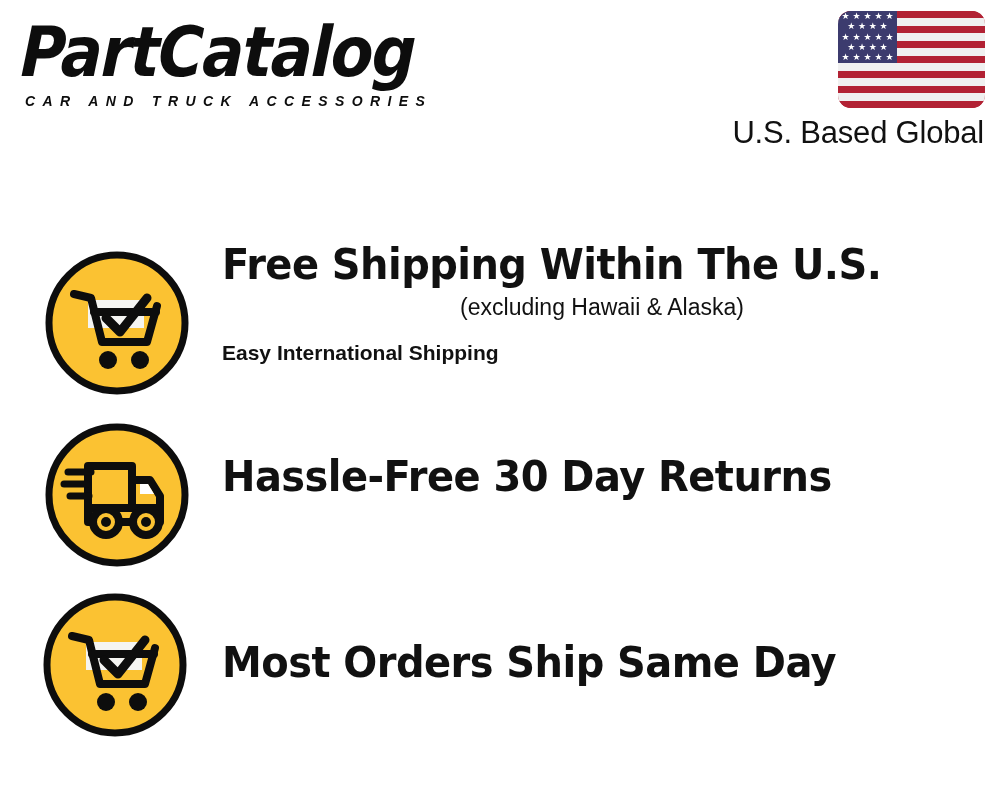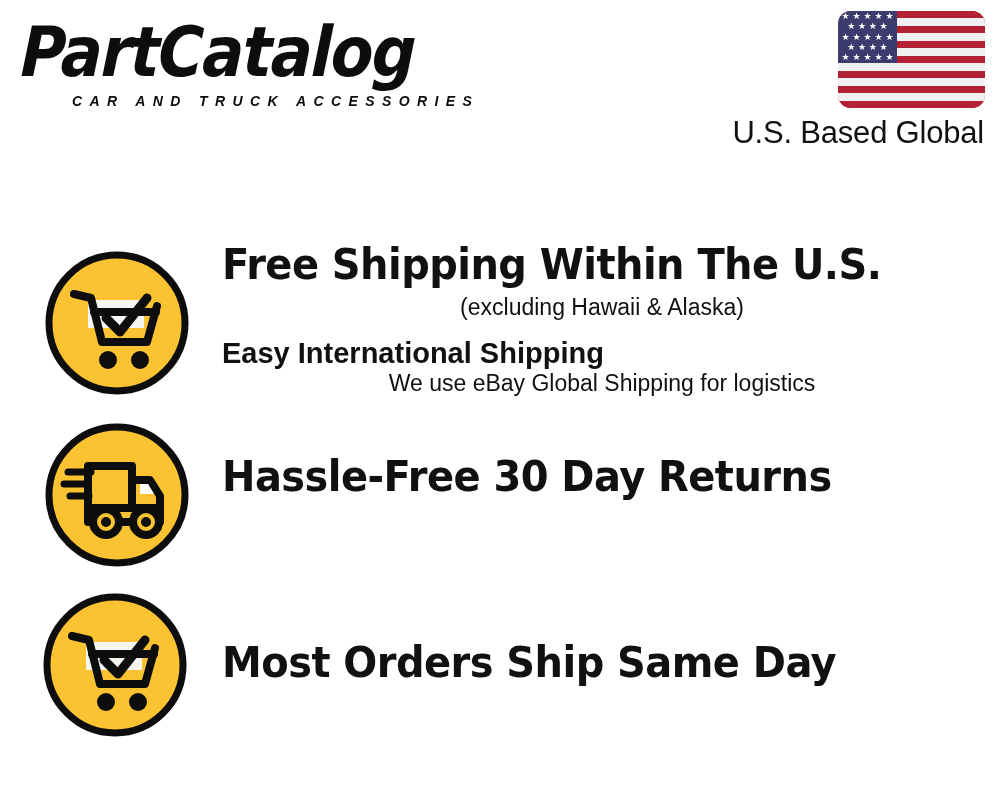--- a/index.html
+++ b/index.html
@@ -46,21 +46,20 @@
     margin-top: 14px;
     font-family: "Liberation Sans", sans-serif;
     font-weight: bold;
     font-style: italic;
     font-size: 14px;
     line-height: 15px;
     letter-spacing: 7.4px;
     color: #0d0d0d;
     white-space: nowrap;
     padding-left: 3px;
-    margin-left: 47px;
   }
 
   
   .flag-wrap {
     position: absolute;
     right: 15px;
     top: 11px;
     width: 147px;
     height: 97px;
   }
@@ -157,21 +156,21 @@
     font-family: "Liberation Sans", sans-serif;
     font-size: 23px;
     line-height: 30px;
     font-weight: normal;
     color: #111111;
     white-space: nowrap;
     text-align: center;
   }
   .feature-sub-bold {
     font-family: "Liberation Sans", sans-serif;
-    font-size: 29px;
+    font-size: 21px;
     line-height: 30px;
     font-weight: bold;
     color: #111111;
     white-space: nowrap;
   }
 
   
   #row-free-shipping   { top: 240px; }
   #row-free-shipping .feature-icon  { left: 44px; top: 10px; }
   #row-free-shipping .feature-text  { top: 0px; }
@@ -262,21 +261,20 @@
         <path d="M50 62 L112 62" fill="none" stroke="#0D0D0D" stroke-width="8" stroke-linecap="round"></path>
         <path d="M62 68 L76 82 L103 48" fill="none" stroke="#0D0D0D" stroke-width="9" stroke-linecap="round" stroke-linejoin="round"></path>
         <circle cx="64" cy="110" r="9" fill="#0D0D0D"></circle>
         <circle cx="96" cy="110" r="9" fill="#0D0D0D"></circle>
       </svg>
     </div>
     <div class="feature-text">
       <div class="feature-title">Free Shipping Within The U.S.</div>
       <div class="feature-sub" style="margin-top:4px">(excluding Hawaii &amp; Alaska)</div>
       <div class="feature-sub-bold" style="margin-top:16px">Easy International Shipping</div>
-      <div class="feature-sub">We use eBay Global Shipping for logistics</div>
     </div>
   </div>
 
   <div class="feature-row" id="row-returns">
     <div class="feature-icon">
       <svg class="icon-circle" viewBox="0 0 146 146" xmlns="http://www.w3.org/2000/svg">
         <circle cx="73" cy="73" r="68" fill="#FBC232" stroke="#0D0D0D" stroke-width="7"></circle>
         <path d="M44 44 L88 44 L88 86 L44 86 Z" fill="none" stroke="#0D0D0D" stroke-width="8" stroke-linejoin="round"></path>
         <path d="M88 58 L106 58 L116 74 L116 86 L88 86 Z" fill="none" stroke="#0D0D0D" stroke-width="8" stroke-linejoin="round"></path>
         <path d="M96 62 L104 62 L110 72 L96 72 Z" fill="#FFFFFF"></path>

